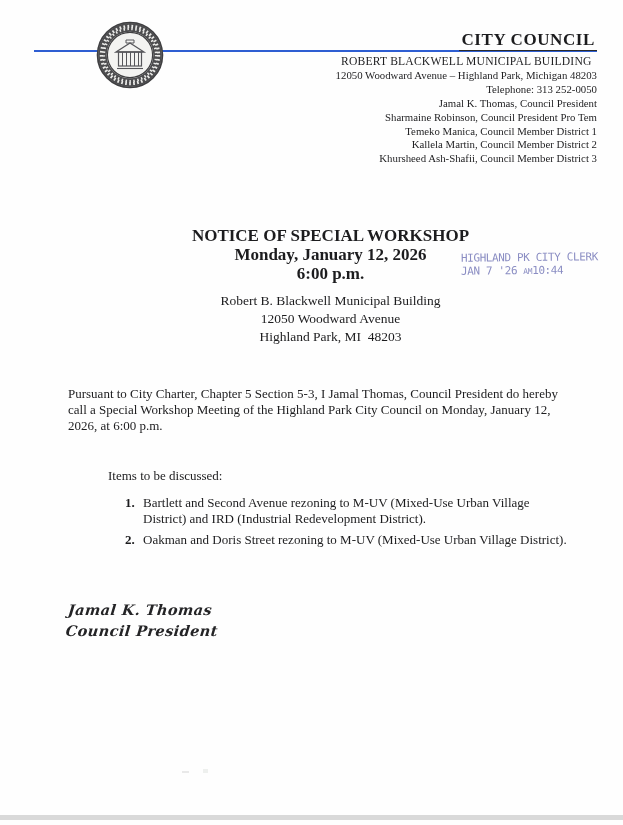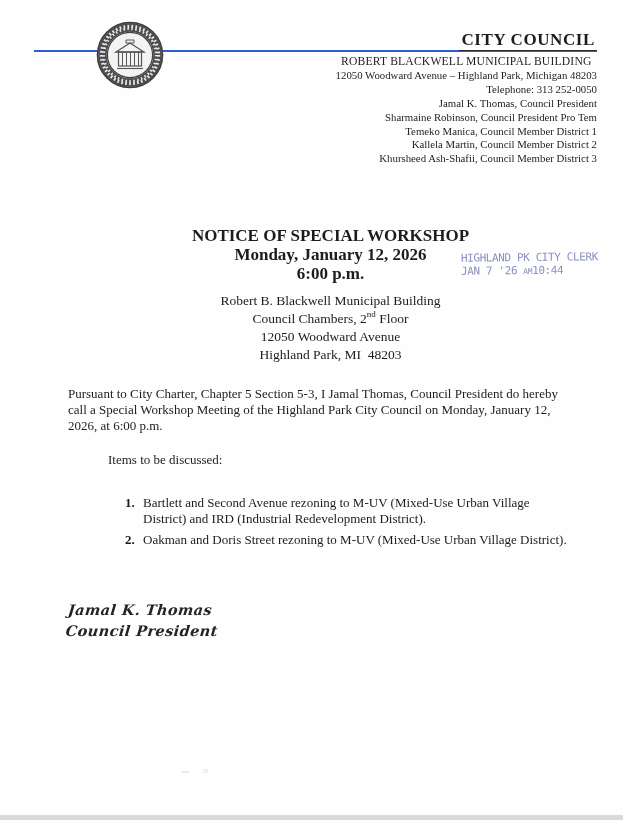--- a/index.html
+++ b/index.html
@@ -47,21 +47,21 @@
     transform:rotate(-0.6deg);
     white-space:nowrap;
     opacity:.95;
   }
   .stamp-line1{font-size:11px;line-height:13px;letter-spacing:-0.4px;}
   .stamp-line2{font-size:11px;line-height:13px;letter-spacing:-0.4px;}
   .stamp-am{font-size:8px;}
   
   .paragraph{position:absolute;left:68px;top:386px;}
   .para-line{font-size:13px;line-height:16px;white-space:nowrap;}
-  .items-label{position:absolute;left:108px;top:452px;font-size:13px;}
+  .items-label{position:absolute;left:108px;top:468px;font-size:13px;}
   .items-list{position:absolute;left:125px;top:495px;}
   .item{display:flex;margin-bottom:5px;}
   .item-number{font-weight:700;font-size:13px;line-height:16px;width:18px;flex:none;}
   .item-lines{font-size:13px;line-height:16px;}
   .item-line{white-space:nowrap;}
   
   .signature{
     position:absolute;left:67px;top:599px;
     font-family:"DejaVu Serif", serif;
     font-style:italic;font-weight:700;
@@ -117,21 +117,20 @@
     <div class="notice-line">6:00 p.m.</div>
   </div>
 
   <div class="stamp">
     <div class="stamp-line1">HIGHLAND PK CITY CLERK</div>
     <div class="stamp-line2"><span>JAN 7 '26 </span><span class="stamp-am">AM</span><span>10:44</span></div>
   </div>
 
   <div class="center-wrap venue-block">
     <div class="venue-line">Robert B. Blackwell Municipal Building</div>
-    <div class="venue-line"><span>Council Chambers, 2</span><sup>nd</sup><span> Floor</span></div>
     <div class="venue-line">12050 Woodward Avenue</div>
     <div class="venue-line">Highland Park, MI&nbsp; 48203</div>
   </div>
 
   <div class="paragraph">
     <div class="para-line">Pursuant to City Charter, Chapter 5 Section 5-3, I Jamal Thomas, Council President do hereby</div>
     <div class="para-line">call a Special Workshop Meeting of the Highland Park City Council on Monday, January 12,</div>
     <div class="para-line">2026, at 6:00 p.m.</div>
   </div>
 

